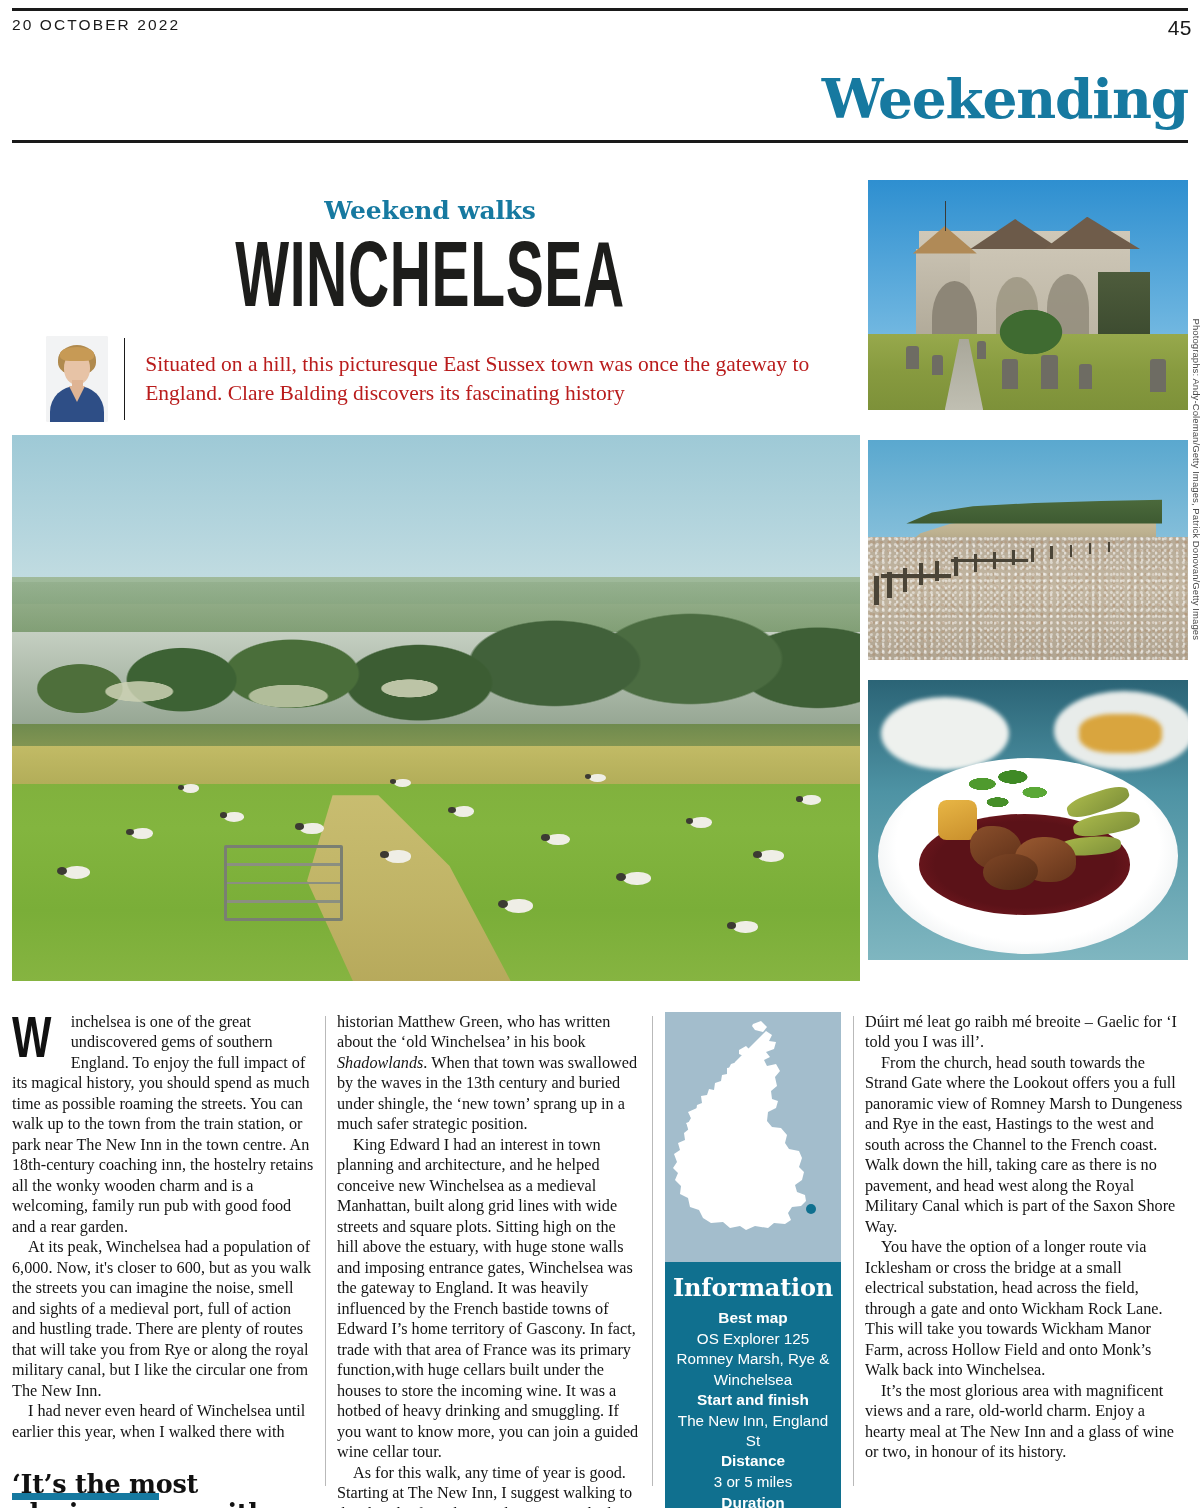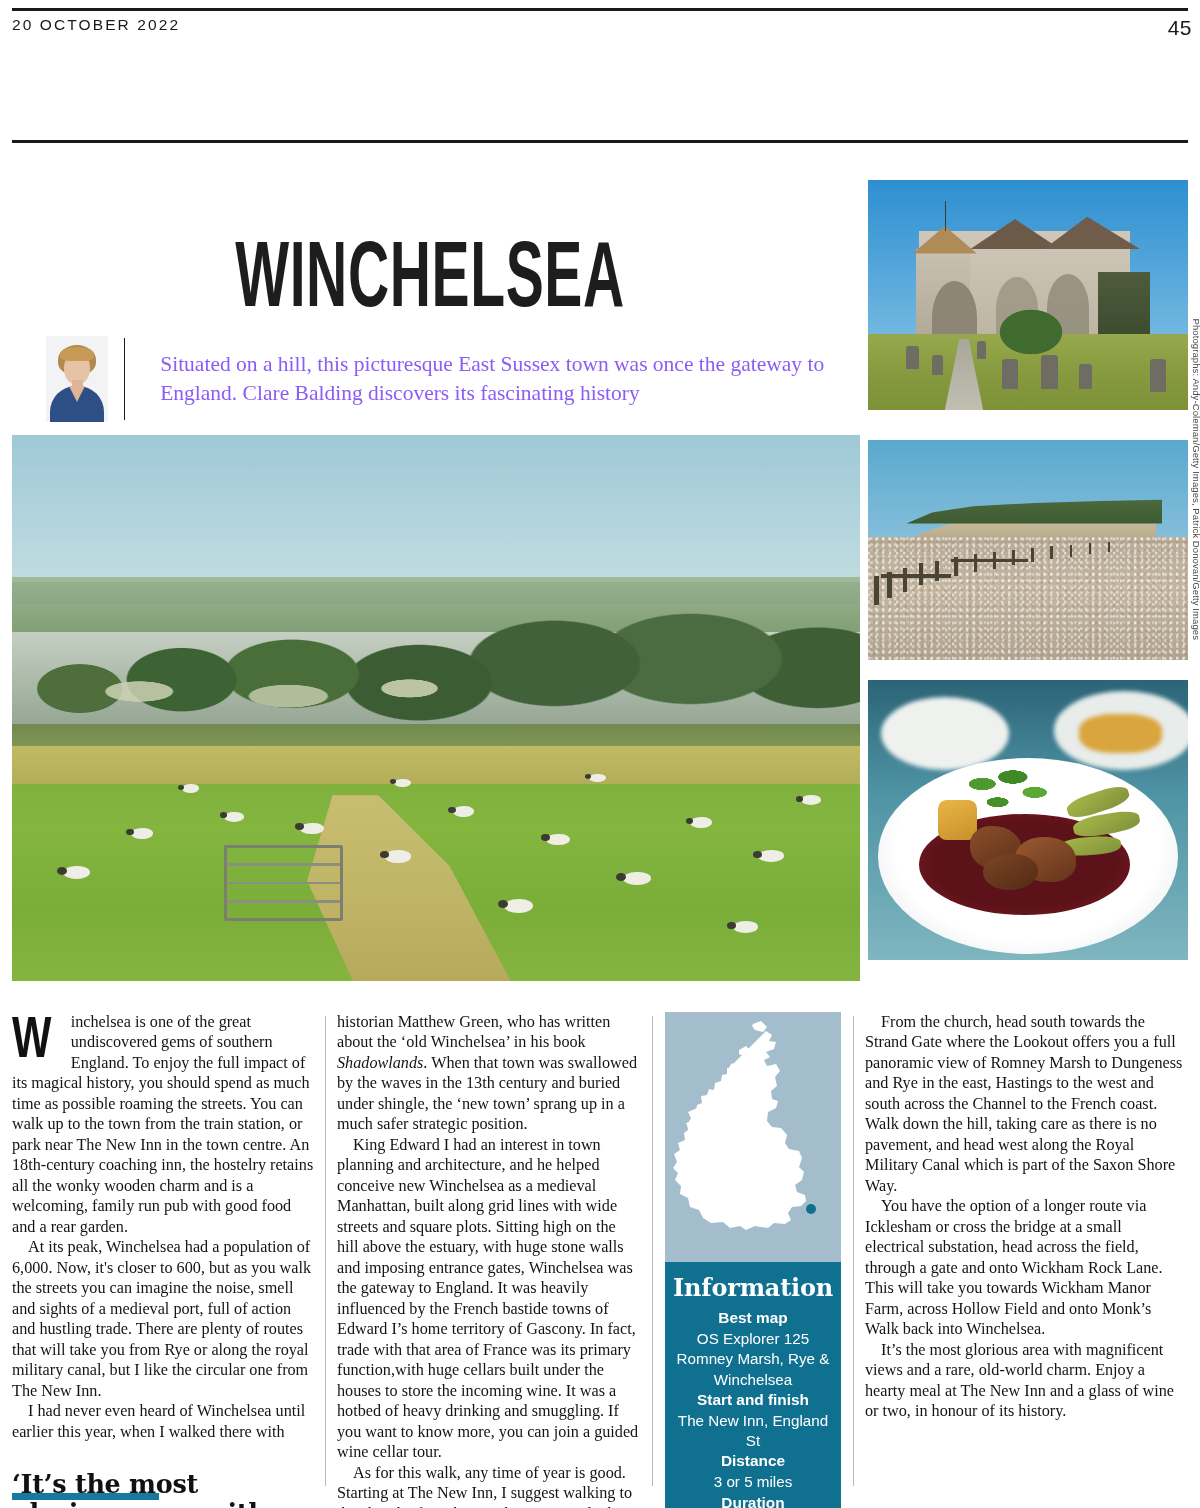--- a/index.html
+++ b/index.html
@@ -106,21 +106,21 @@
     background:#2e4e86;
   }
   .author-photo .vneck {
     position:absolute; left:23px; top:50px; width:16px; height:16px;
     background:#dfb494;
     clip-path:polygon(0 0,100% 0,50% 100%);
   }
   .standfirst-bar { width:2px; align-self:stretch; background:#1a1a1a; margin:2px 6px 2px 2px; }
   .standfirst {
     font-family:"Liberation Serif", serif;
-    font-size:21.5px; line-height:1.34; color:#8b5cf6;margin-left:15px;
+    font-size:21.5px; line-height:1.34; color:#b91c1c;
   }
 
   
   .photo { position:absolute; overflow:hidden; }
 
   
   .photo-main { left:12px; top:435px; width:848px; height:546px; }
   .lm-sky { position:absolute; left:0; top:0; right:0; height:31%;
     background:linear-gradient(180deg,#9ec9d6 0%,#b6d6de 60%,#c7dfe2 100%); }
   .lm-far {
@@ -396,22 +396,26 @@
 <body>
 
 <div class="page">
 
   <div class="rule-top"></div>
   <div class="masthead-row">
     <div class="issue-date">20 OCTOBER 2022</div>
     <div class="page-number">45</div>
   </div>
 
+  <div class="weekending-wrap">
+    <div class="weekending">Weekending</div>
+  </div>
   <div class="rule-under-mast"></div>
 
+  <div class="kicker">Weekend walks</div>
   <div class="headline">WINCHELSEA</div>
 
   <div class="standfirst-row">
     <div class="author-photo">
       <div class="bg"></div>
         <div class="hair"></div>
         <div class="face"></div>
       <div class="fringe"></div>
         <div class="neck"></div>
         <div class="body"></div>
@@ -558,20 +562,21 @@
         <div class="info-label">Start and finish</div>
         <div class="info-value">The New Inn, England St</div>
         <div class="info-label">Distance</div>
         <div class="info-value">3 or 5 miles</div>
         <div class="info-label">Duration</div>
 
       </div>
     </div>
 
     <div class="col col-4">
+      <p class="body-p first">Dúirt mé leat go raibh mé breoite – Gaelic for ‘I told you I was ill’.</p>
       <p class="body-p">From the church, head south towards the Strand Gate where the Lookout offers you a full panoramic view of Romney Marsh to Dungeness and Rye in the east, Hastings to the west and south across the Channel to the French coast. Walk down the hill, taking care as there is no pavement, and head west along the Royal Military Canal which is part of the Saxon Shore Way.</p>
       <p class="body-p">You have the option of a longer route via Icklesham or cross the bridge at a small electrical substation, head across the field, through a gate and onto Wickham Rock Lane. This will take you towards Wickham Manor Farm, across Hollow Field and onto Monk’s Walk back into Winchelsea.</p>
       <p class="body-p">It’s the most glorious area with magnificent views and a rare, old-world charm. Enjoy a hearty meal at The New Inn and a glass of wine or two, in honour of its history.</p>
 
     </div>
 
   </div>
 </div>
 
 </body></html>

